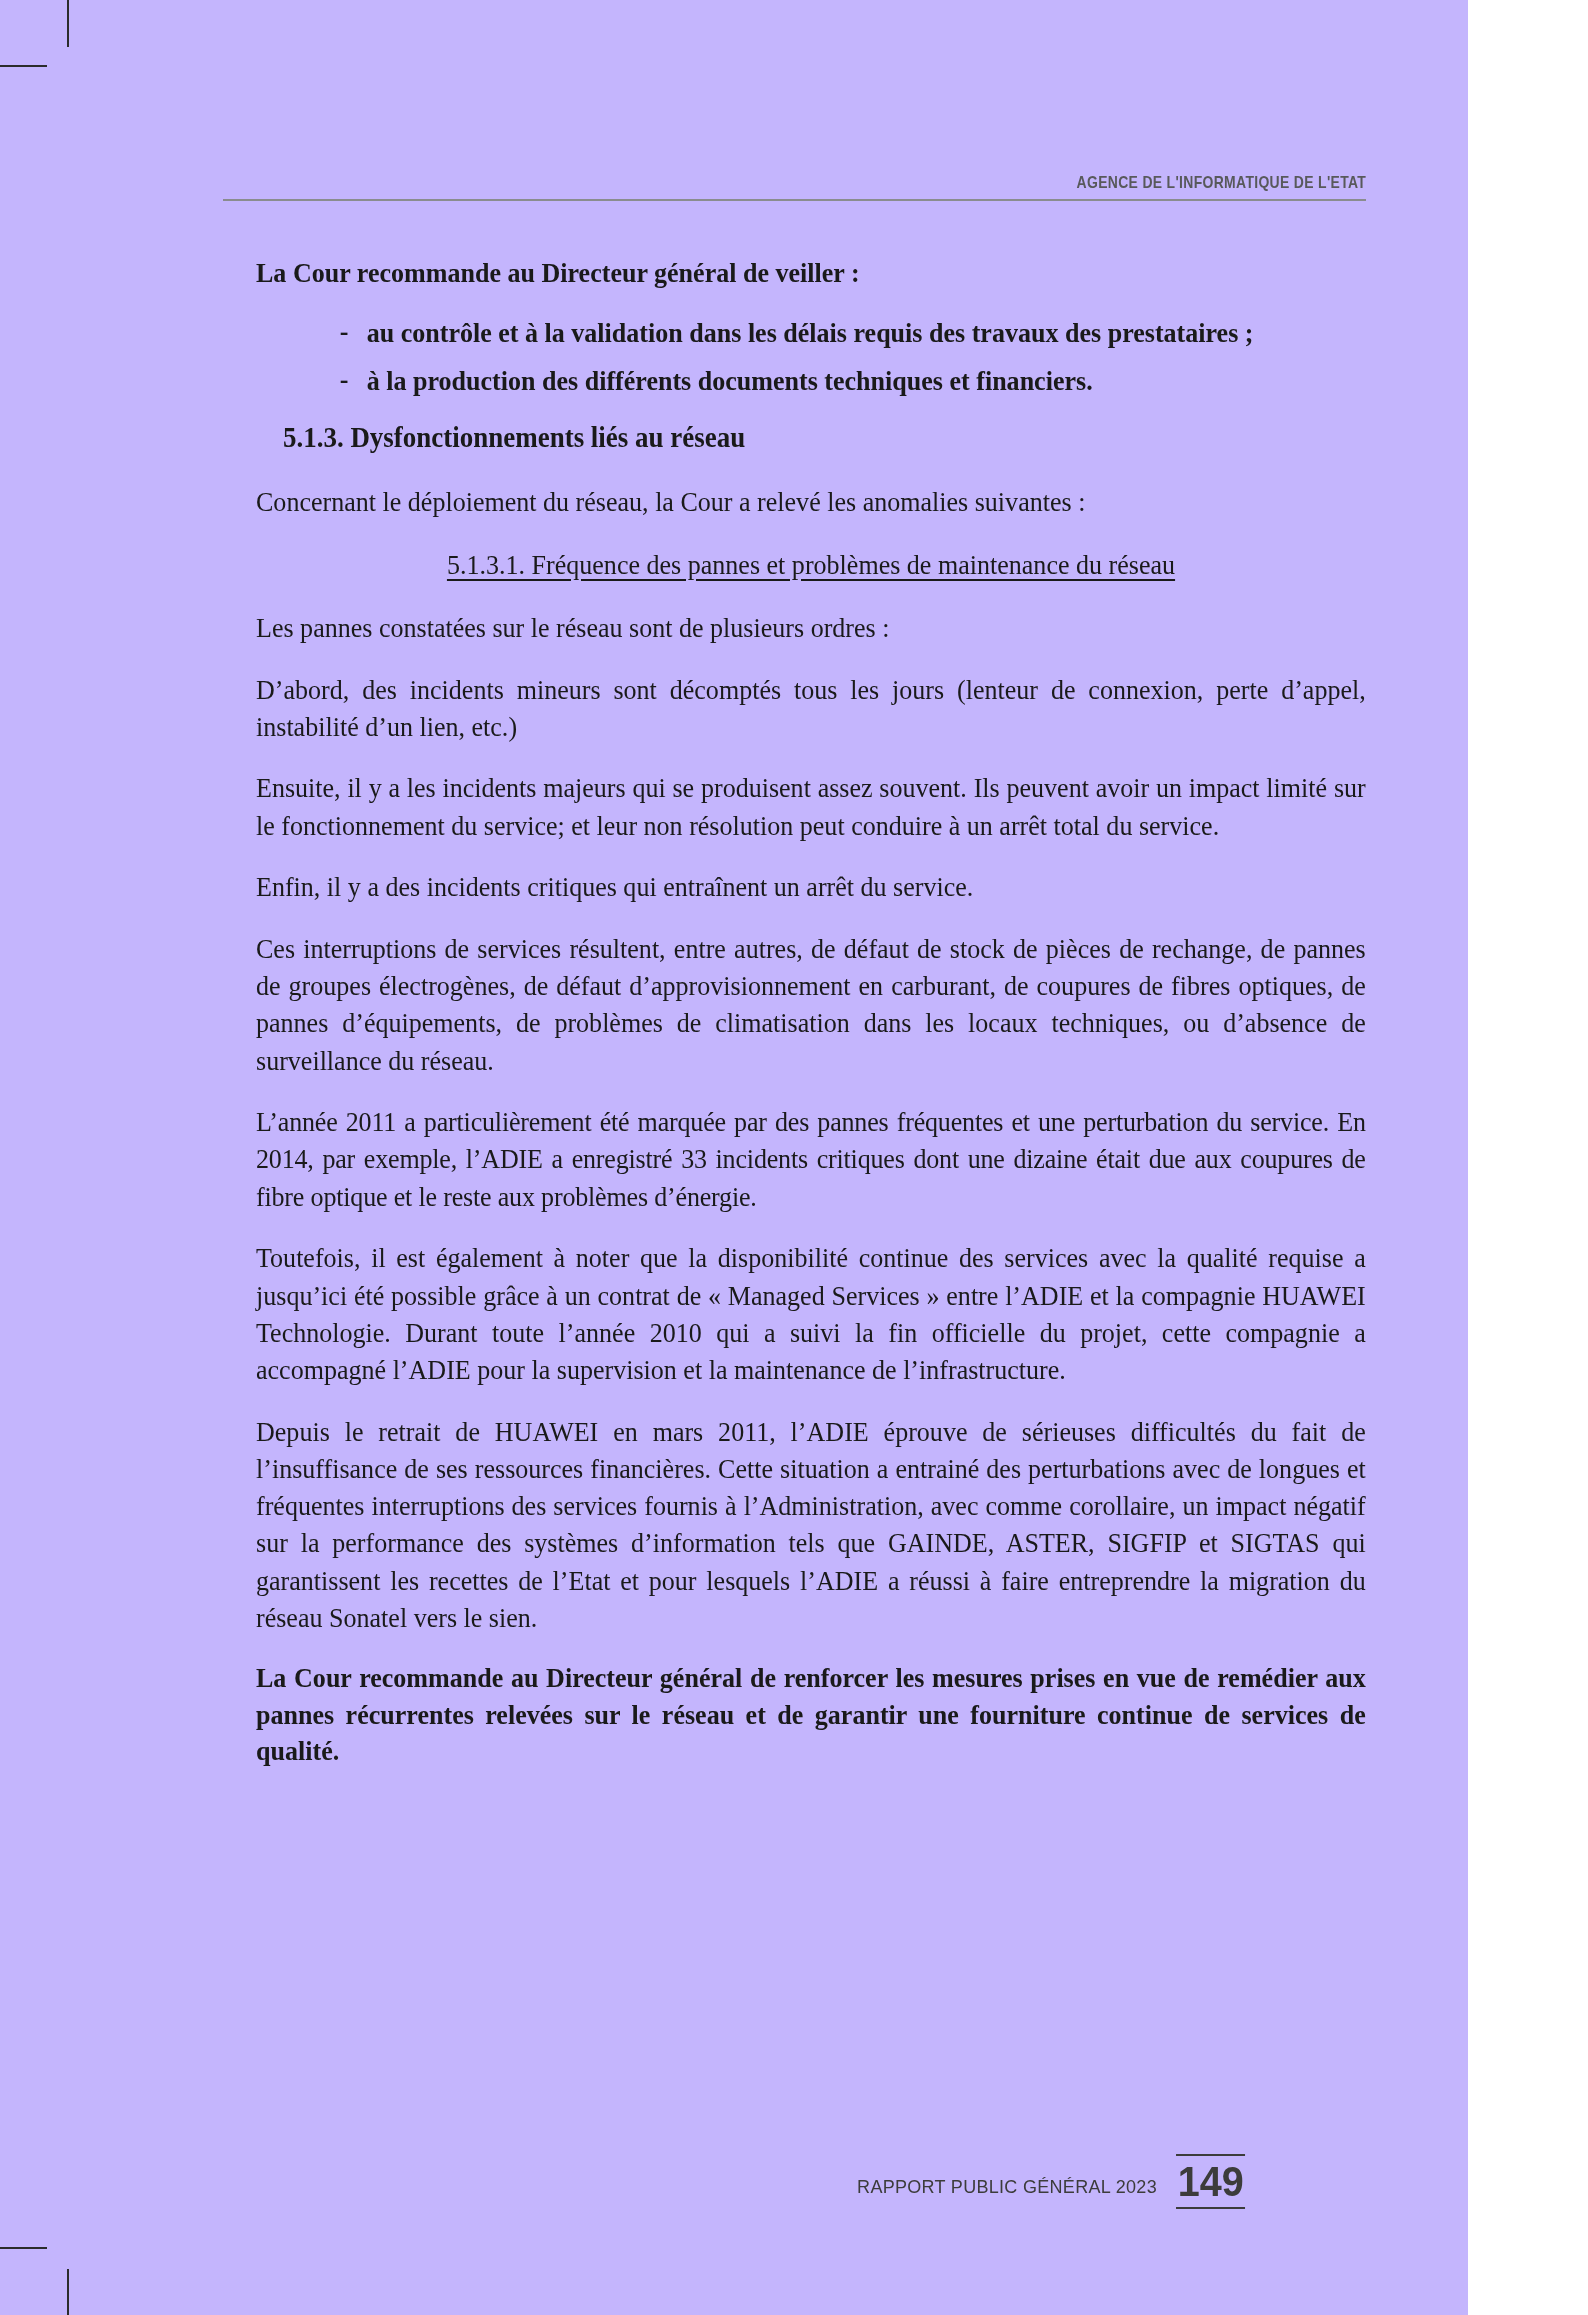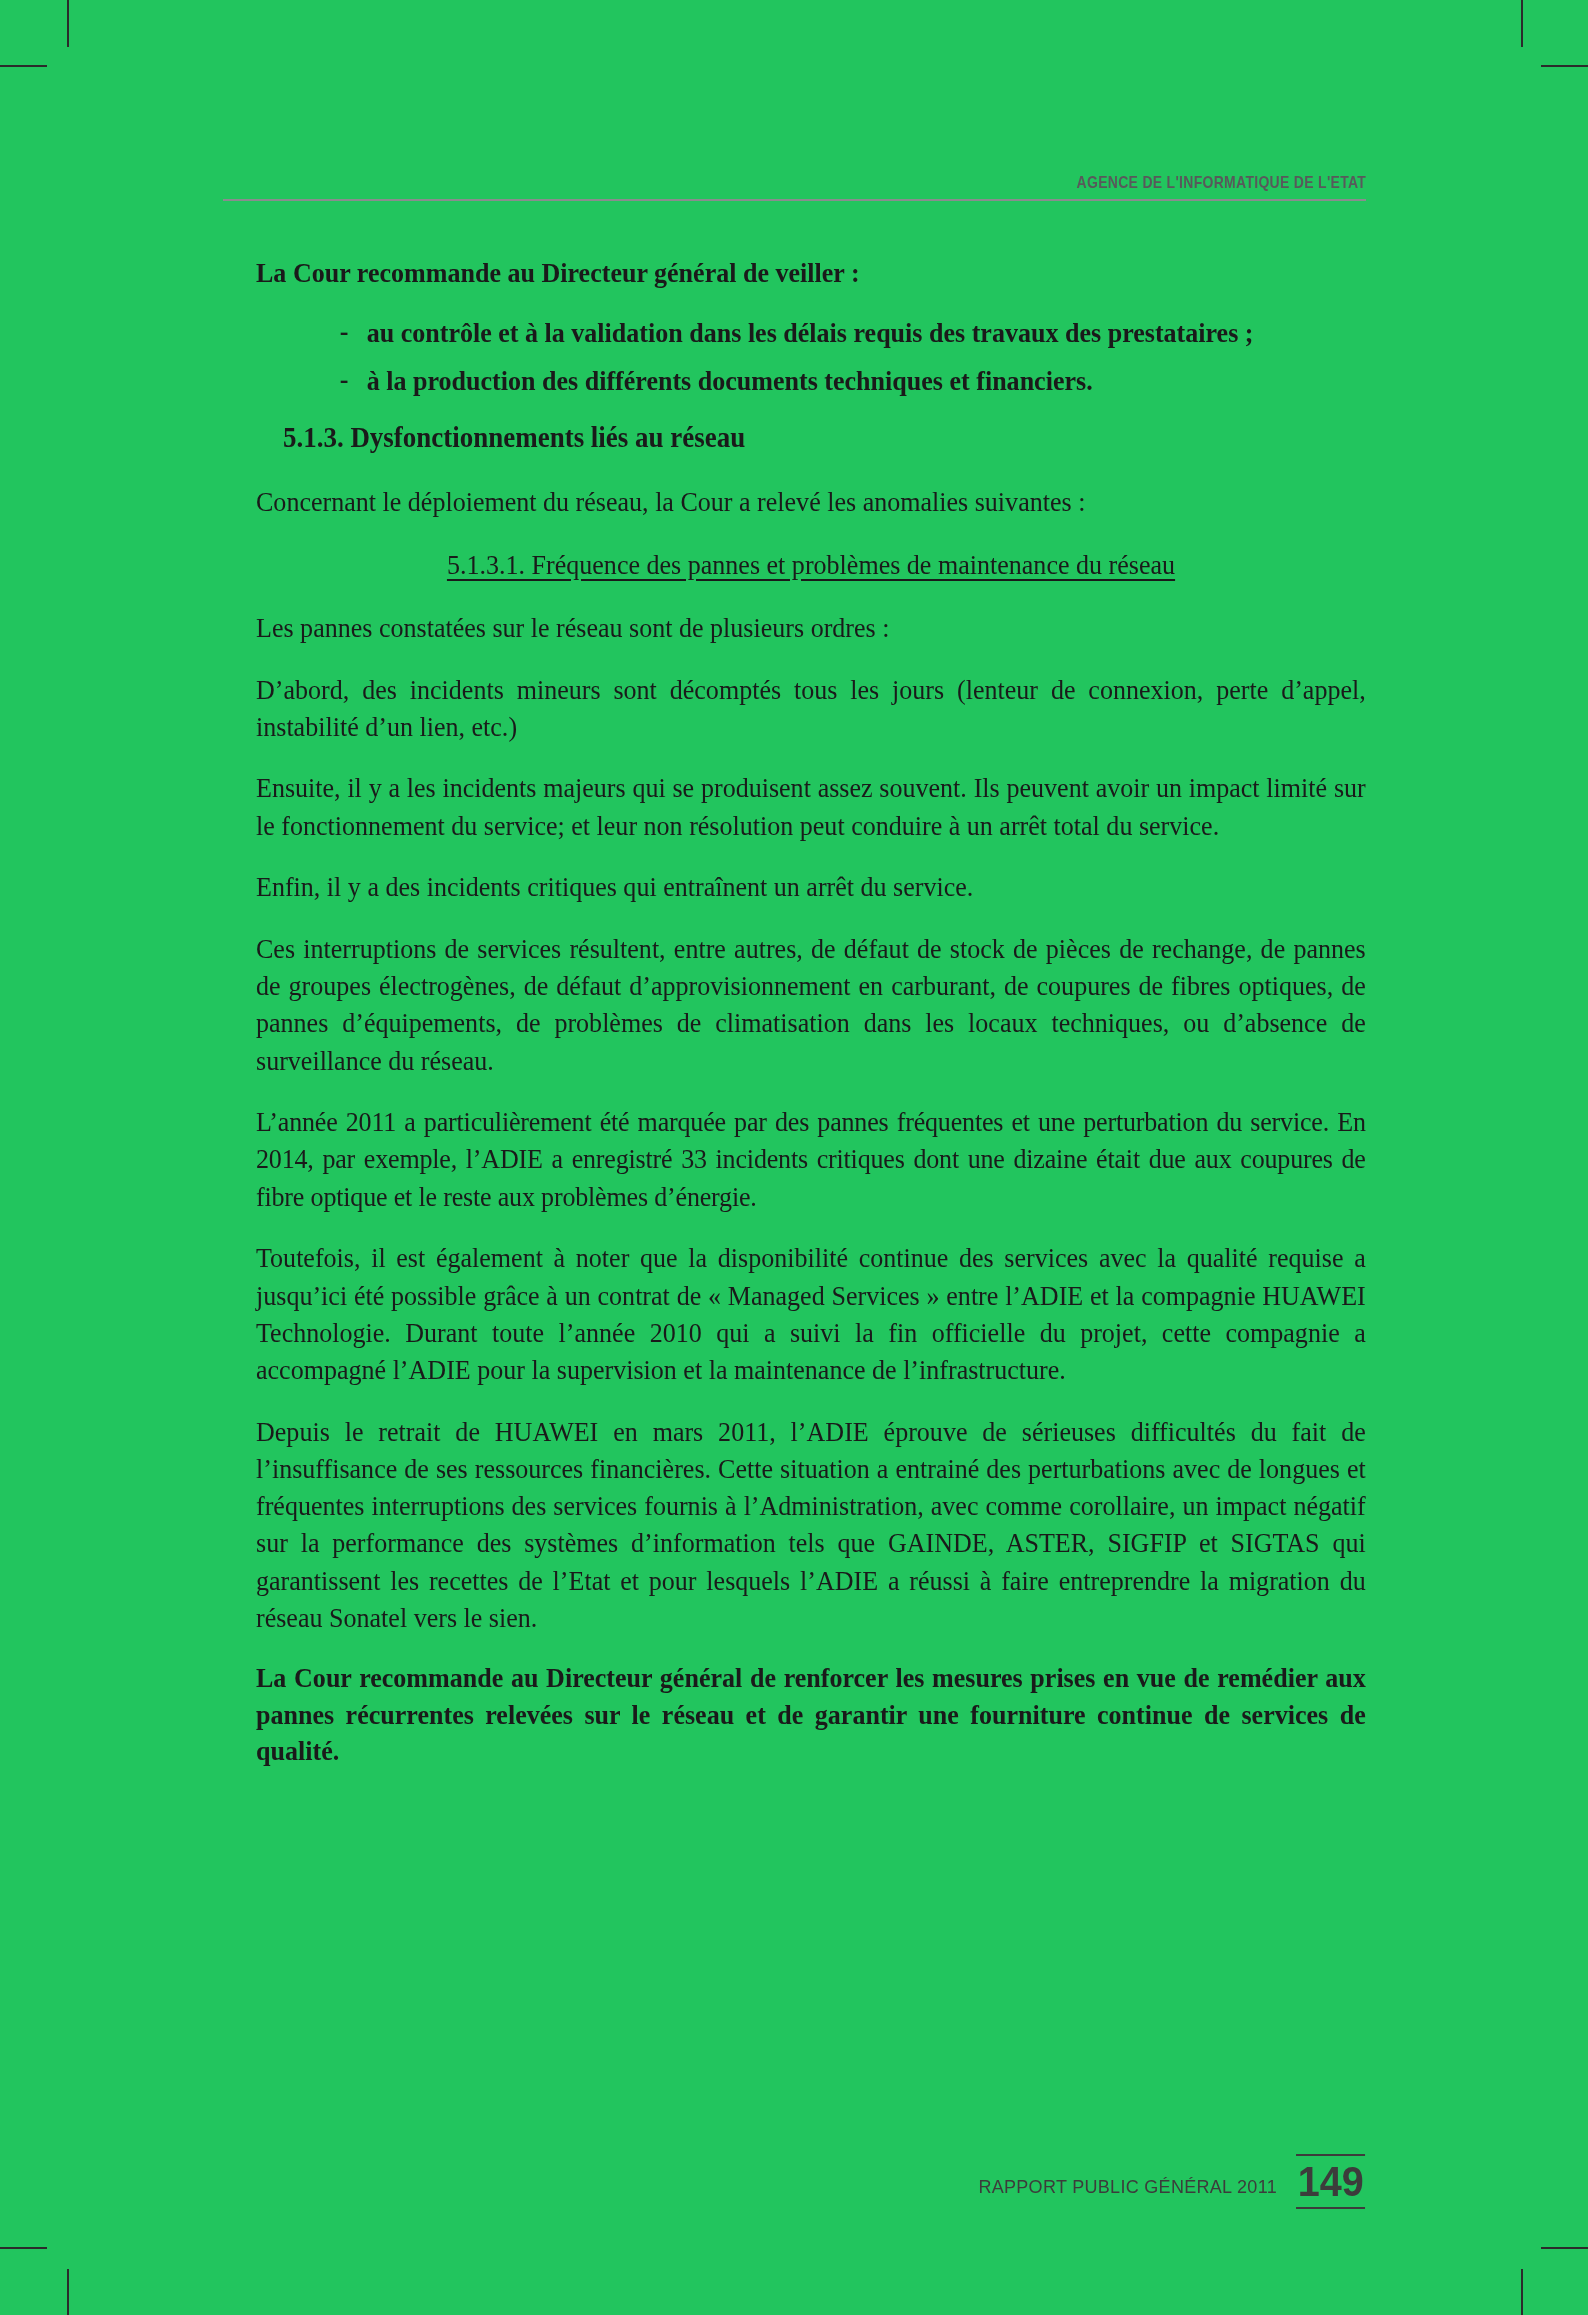--- a/index.html
+++ b/index.html
@@ -6,23 +6,23 @@
     margin: 0;
     padding: 0;
     background: #ffffff;
   }
   body {
     font-family: "Liberation Serif", serif;
     color: #1a1a1a;
   }
   #page {
     position: relative;
-    width: 1588px;
+    width: 1468px;
     height: 2316px;
-    background: #22c55e;
+    background: #c4b5fd;
     overflow: hidden;
   }
 
   
   .crop {
     position: absolute;
     background: #2b2b2b;
   }
   .crop.v { width: 1.8px; }
   .crop.h { height: 1.8px; }
@@ -216,18 +216,18 @@
     <p class="p">Ces interruptions de services résultent, entre autres, de défaut de stock de pièces de rechange,  de pannes de groupes électrogènes, de défaut d’approvisionnement en carburant, de coupures de fibres optiques, de pannes d’équipements, de problèmes de climatisation dans les locaux techniques, ou d’absence de surveillance du réseau.</p>
     <p class="p tight">L’année 2011 a particulièrement été marquée par des pannes fréquentes et une perturbation du service. En 2014, par exemple, l’ADIE a enregistré 33 incidents critiques dont une dizaine était due aux coupures de fibre optique et le reste aux problèmes d’énergie.</p>
     <p class="p">Toutefois, il est également à noter que la disponibilité continue des services avec la qualité requise  a jusqu’ici été possible grâce à un contrat de « Managed Services » entre l’ADIE et la compagnie HUAWEI Technologie. Durant toute l’année 2010 qui a suivi la fin officielle du projet, cette compagnie a accompagné l’ADIE pour la supervision et la maintenance de l’infrastructure.</p>
     <p class="p">Depuis le retrait de HUAWEI en mars 2011, l’ADIE éprouve de sérieuses difficultés du fait de l’insuffisance de ses ressources financières. Cette situation a entrainé des perturbations avec de longues et fréquentes interruptions des services fournis à l’Administration, avec comme corollaire, un impact négatif sur la performance des systèmes d’information tels que GAINDE, ASTER, SIGFIP et SIGTAS qui garantissent les recettes de l’Etat et pour lesquels l’ADIE a réussi à faire entreprendre la migration du réseau Sonatel vers le sien.</p>
 
     <p class="bold-rec just">La Cour recommande au Directeur général de renforcer les mesures prises en vue de remédier aux pannes récurrentes relevées sur le réseau et de garantir une fourniture continue de services de qualité.</p>
 
   </div>
 
   <div id="footer">
-    <div class="ftext">RAPPORT PUBLIC GÉNÉRAL 2011</div>
+    <div class="ftext">RAPPORT PUBLIC GÉNÉRAL 2023</div>
     <div class="pagenum">149</div>
   </div>
 
 </div>
 
 
 </body></html>

